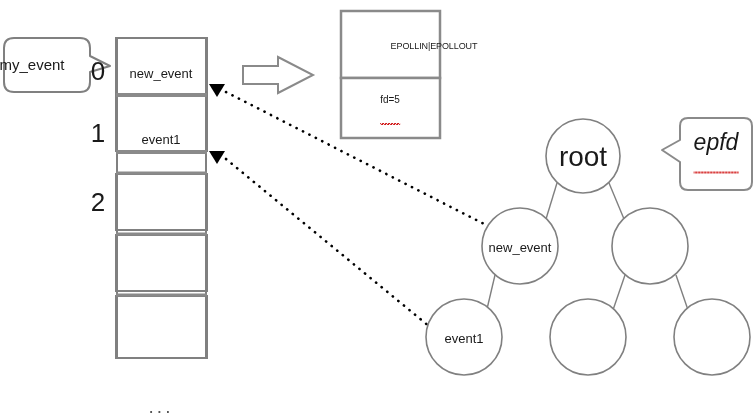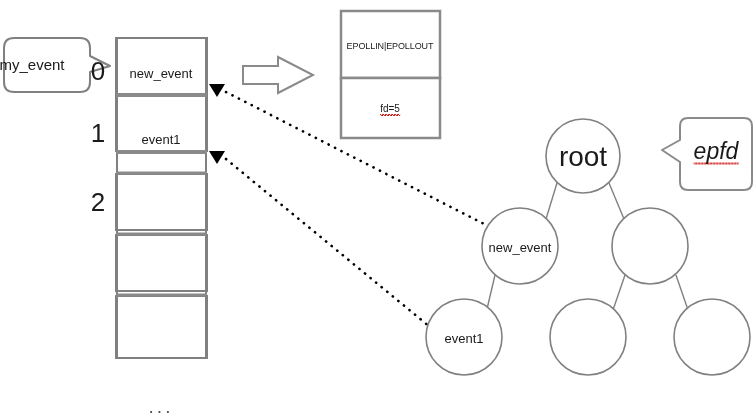--- a/index.html
+++ b/index.html
@@ -50,37 +50,38 @@
   }
   .node-label-big {
     font-size: 28px;
   }
   .node-label-small {
     font-size: 13px;
   }
   .flagtext {
     font-size: 9px;
     letter-spacing: -0.1px;
+    margin-left: 44px;
   }
   .fdtext {
     font-size: 10px;
   }
   .ellipsis-label {
     font-size: 19px;
     letter-spacing: 3px;
     color: #555;
   }
   .spell {
     border-bottom: 0;
     background-image: repeating-linear-gradient(
       135deg, #d01414 0px, #d01414 1px, transparent 1px, transparent 2px);
     background-repeat: repeat-x;
     background-size: 3px 2px;
     background-position: 0 100%;
-    padding-bottom: 2px;
+    padding-bottom: 20px;
   }
 </style>
 </head>
 <body>
 
 <div id="canvas">
 
   <svg id="vector-layer" viewBox="0 0 756 418" xmlns="http://www.w3.org/2000/svg">
 
     <g>

